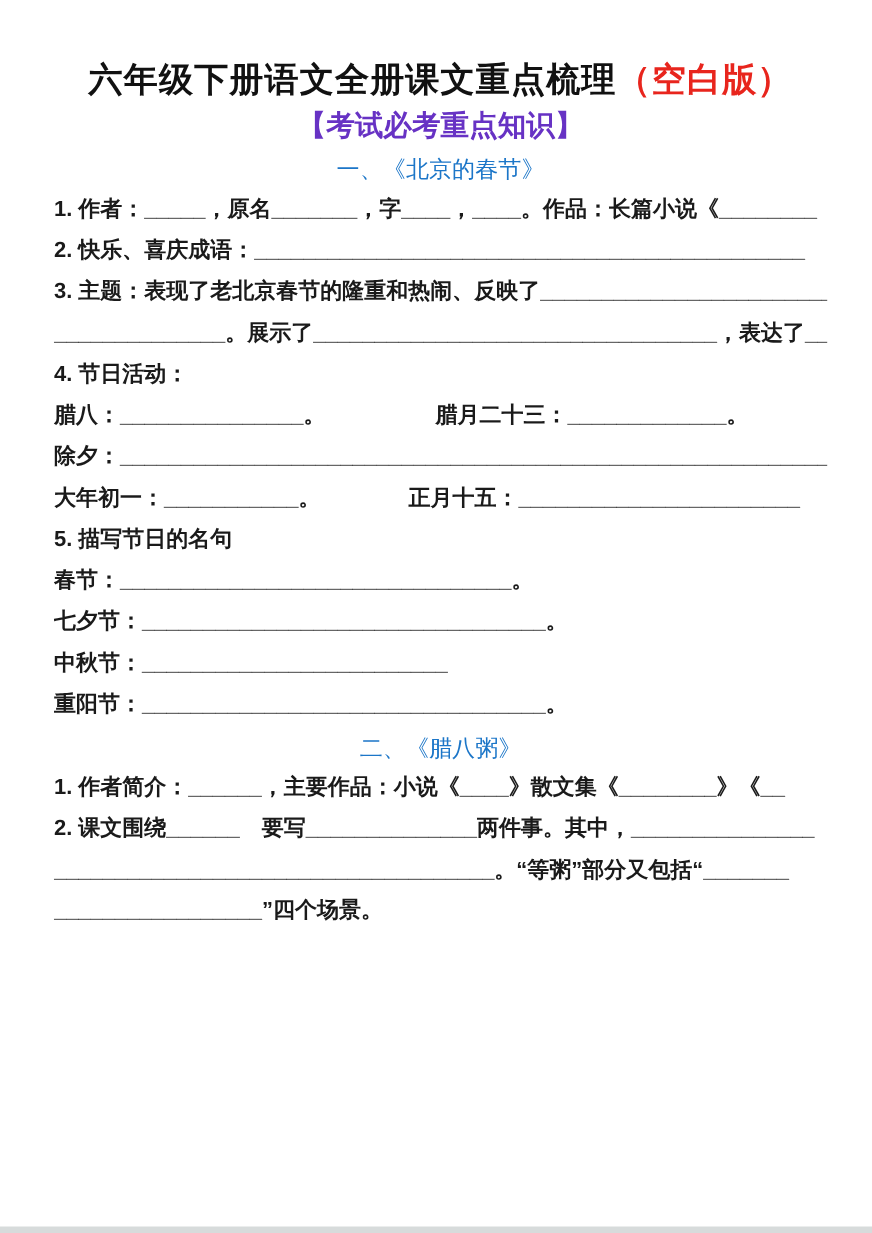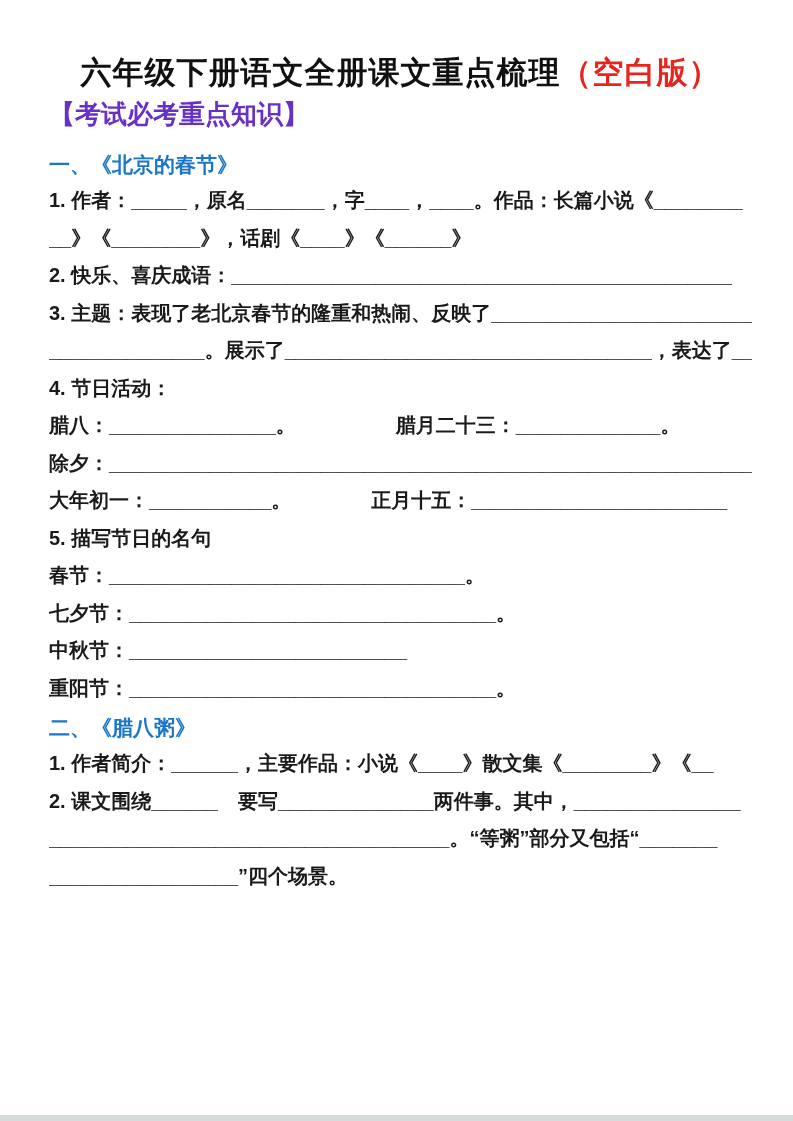--- a/index.html
+++ b/index.html
@@ -25,36 +25,37 @@
     font-weight: bold;
     line-height: 46px;
     letter-spacing: 1px;
     color: var(--title-color, #111111);
     white-space: nowrap;
   }
   .doc-title .paren {
     color: var(--paren-color, #e8251d);
   }
   .doc-subtitle {
-    margin: 0 0 16px 0;
-    text-align: left;
+    margin: 0 0 6px 0;
+    text-align: center;
     font-size: 26px;
     font-weight: bold;
     line-height: 36px;
     color: var(--subtitle-color, #6732c4);
     white-space: nowrap;
   }
   .section-heading {
     font-size: 21px;
-    font-weight: bold;
+    font-weight: normal;
     line-height: 34px;
     margin-top: 4px;
     color: var(--heading-color, #1c76c8);
     white-space: pre;
     overflow: hidden;
+    text-align: center;
   }
   .line {
     font-size: 20px;
     font-weight: bold;
     line-height: 37.5px;
     height: 37.5px;
     white-space: pre;
     overflow: hidden;
     color: var(--body-color, #1a1a1a);
   }
@@ -69,21 +70,20 @@
 </style>
 </head>
 <body>
 
 <div class="page">
   <h1 class="doc-title"><span>六年级下册语文全册课文重点梳理</span><span class="paren">（空白版）</span></h1>
   <h2 class="doc-subtitle">【考试必考重点知识】</h2>
   <div id="sections">
       <div class="section-heading">一、《北京的春节》</div>
       <div class="line">1. 作者：_____，原名_______，字____，____。作品：长篇小说《________</div>
-      <div class="line">__》《________》，话剧《____》《______》</div>
       <div class="line">2. 快乐、喜庆成语：_____________________________________________</div>
       <div class="line">3. 主题：表现了老北京春节的隆重和热闹、反映了_________________________</div>
       <div class="line">______________。展示了_________________________________，表达了_____</div>
       <div class="line">4. 节日活动：</div>
       <div class="line">腊八：_______________。　　　　　腊月二十三：_____________。</div>
       <div class="line">除夕：______________________________________________________________</div>
       <div class="line">大年初一：___________。　　　　正月十五：_______________________</div>
       <div class="line">5. 描写节日的名句</div>
       <div class="line">春节：________________________________。</div>
       <div class="line">七夕节：_________________________________。</div>

